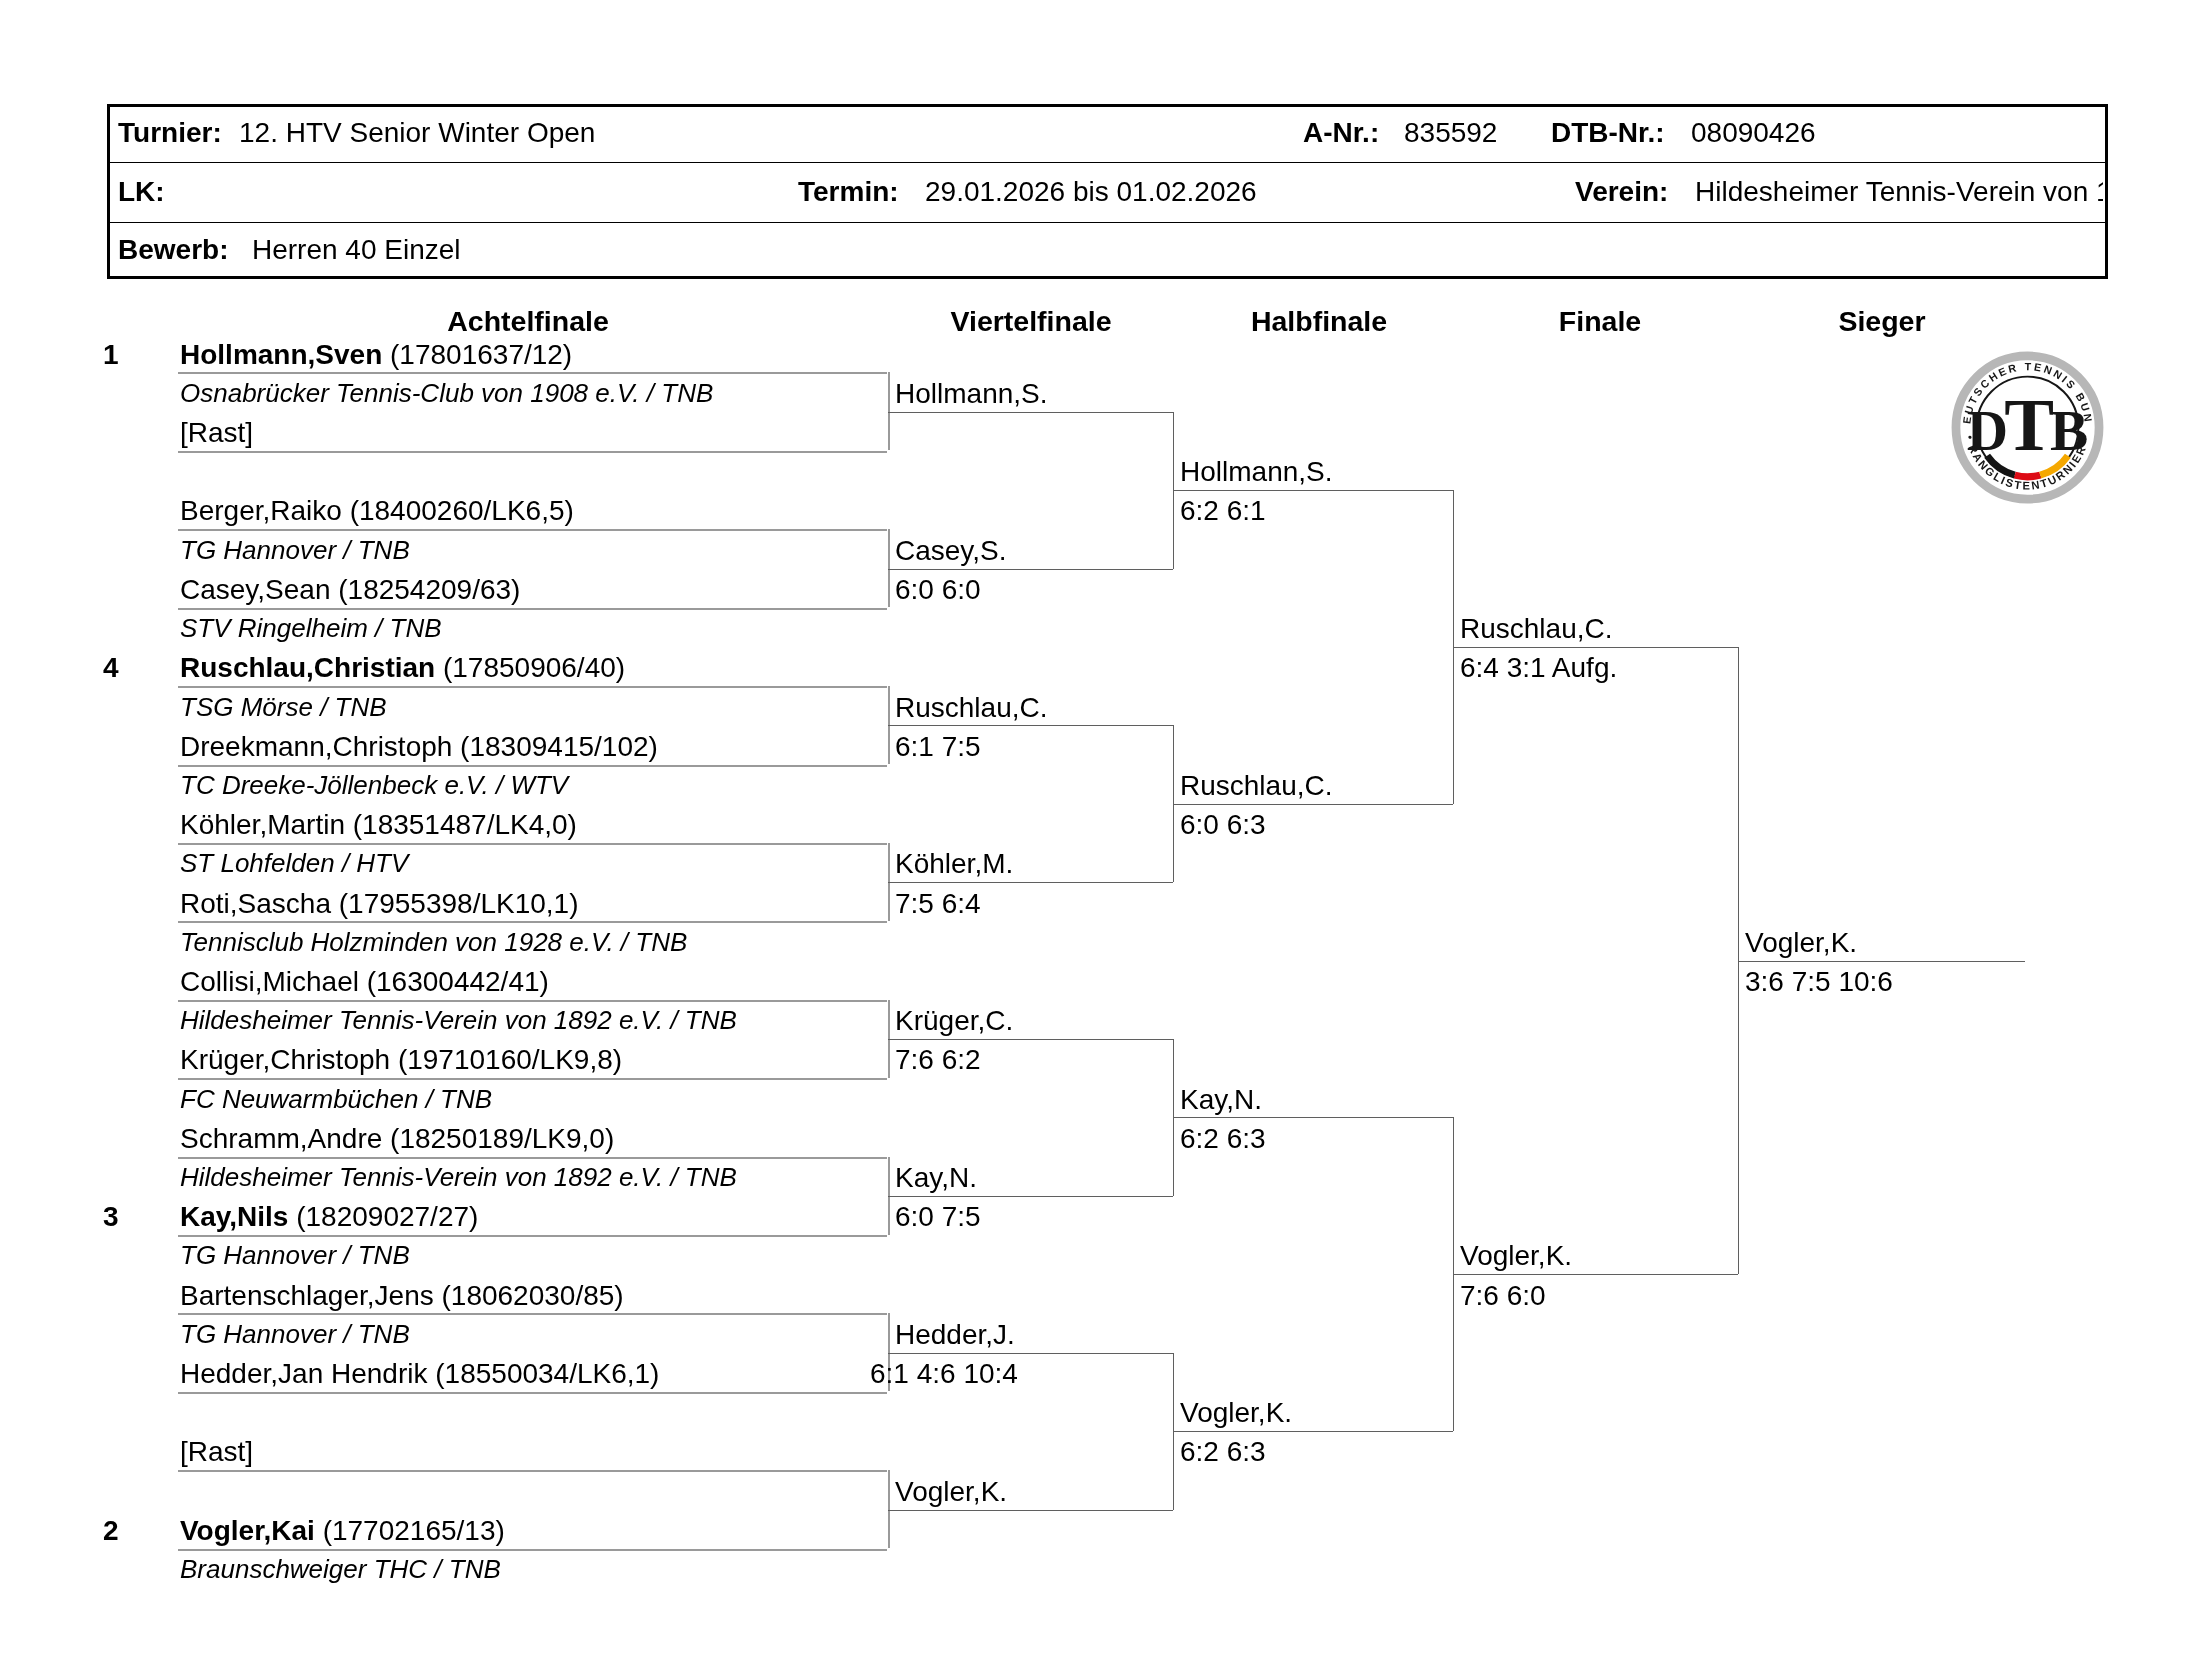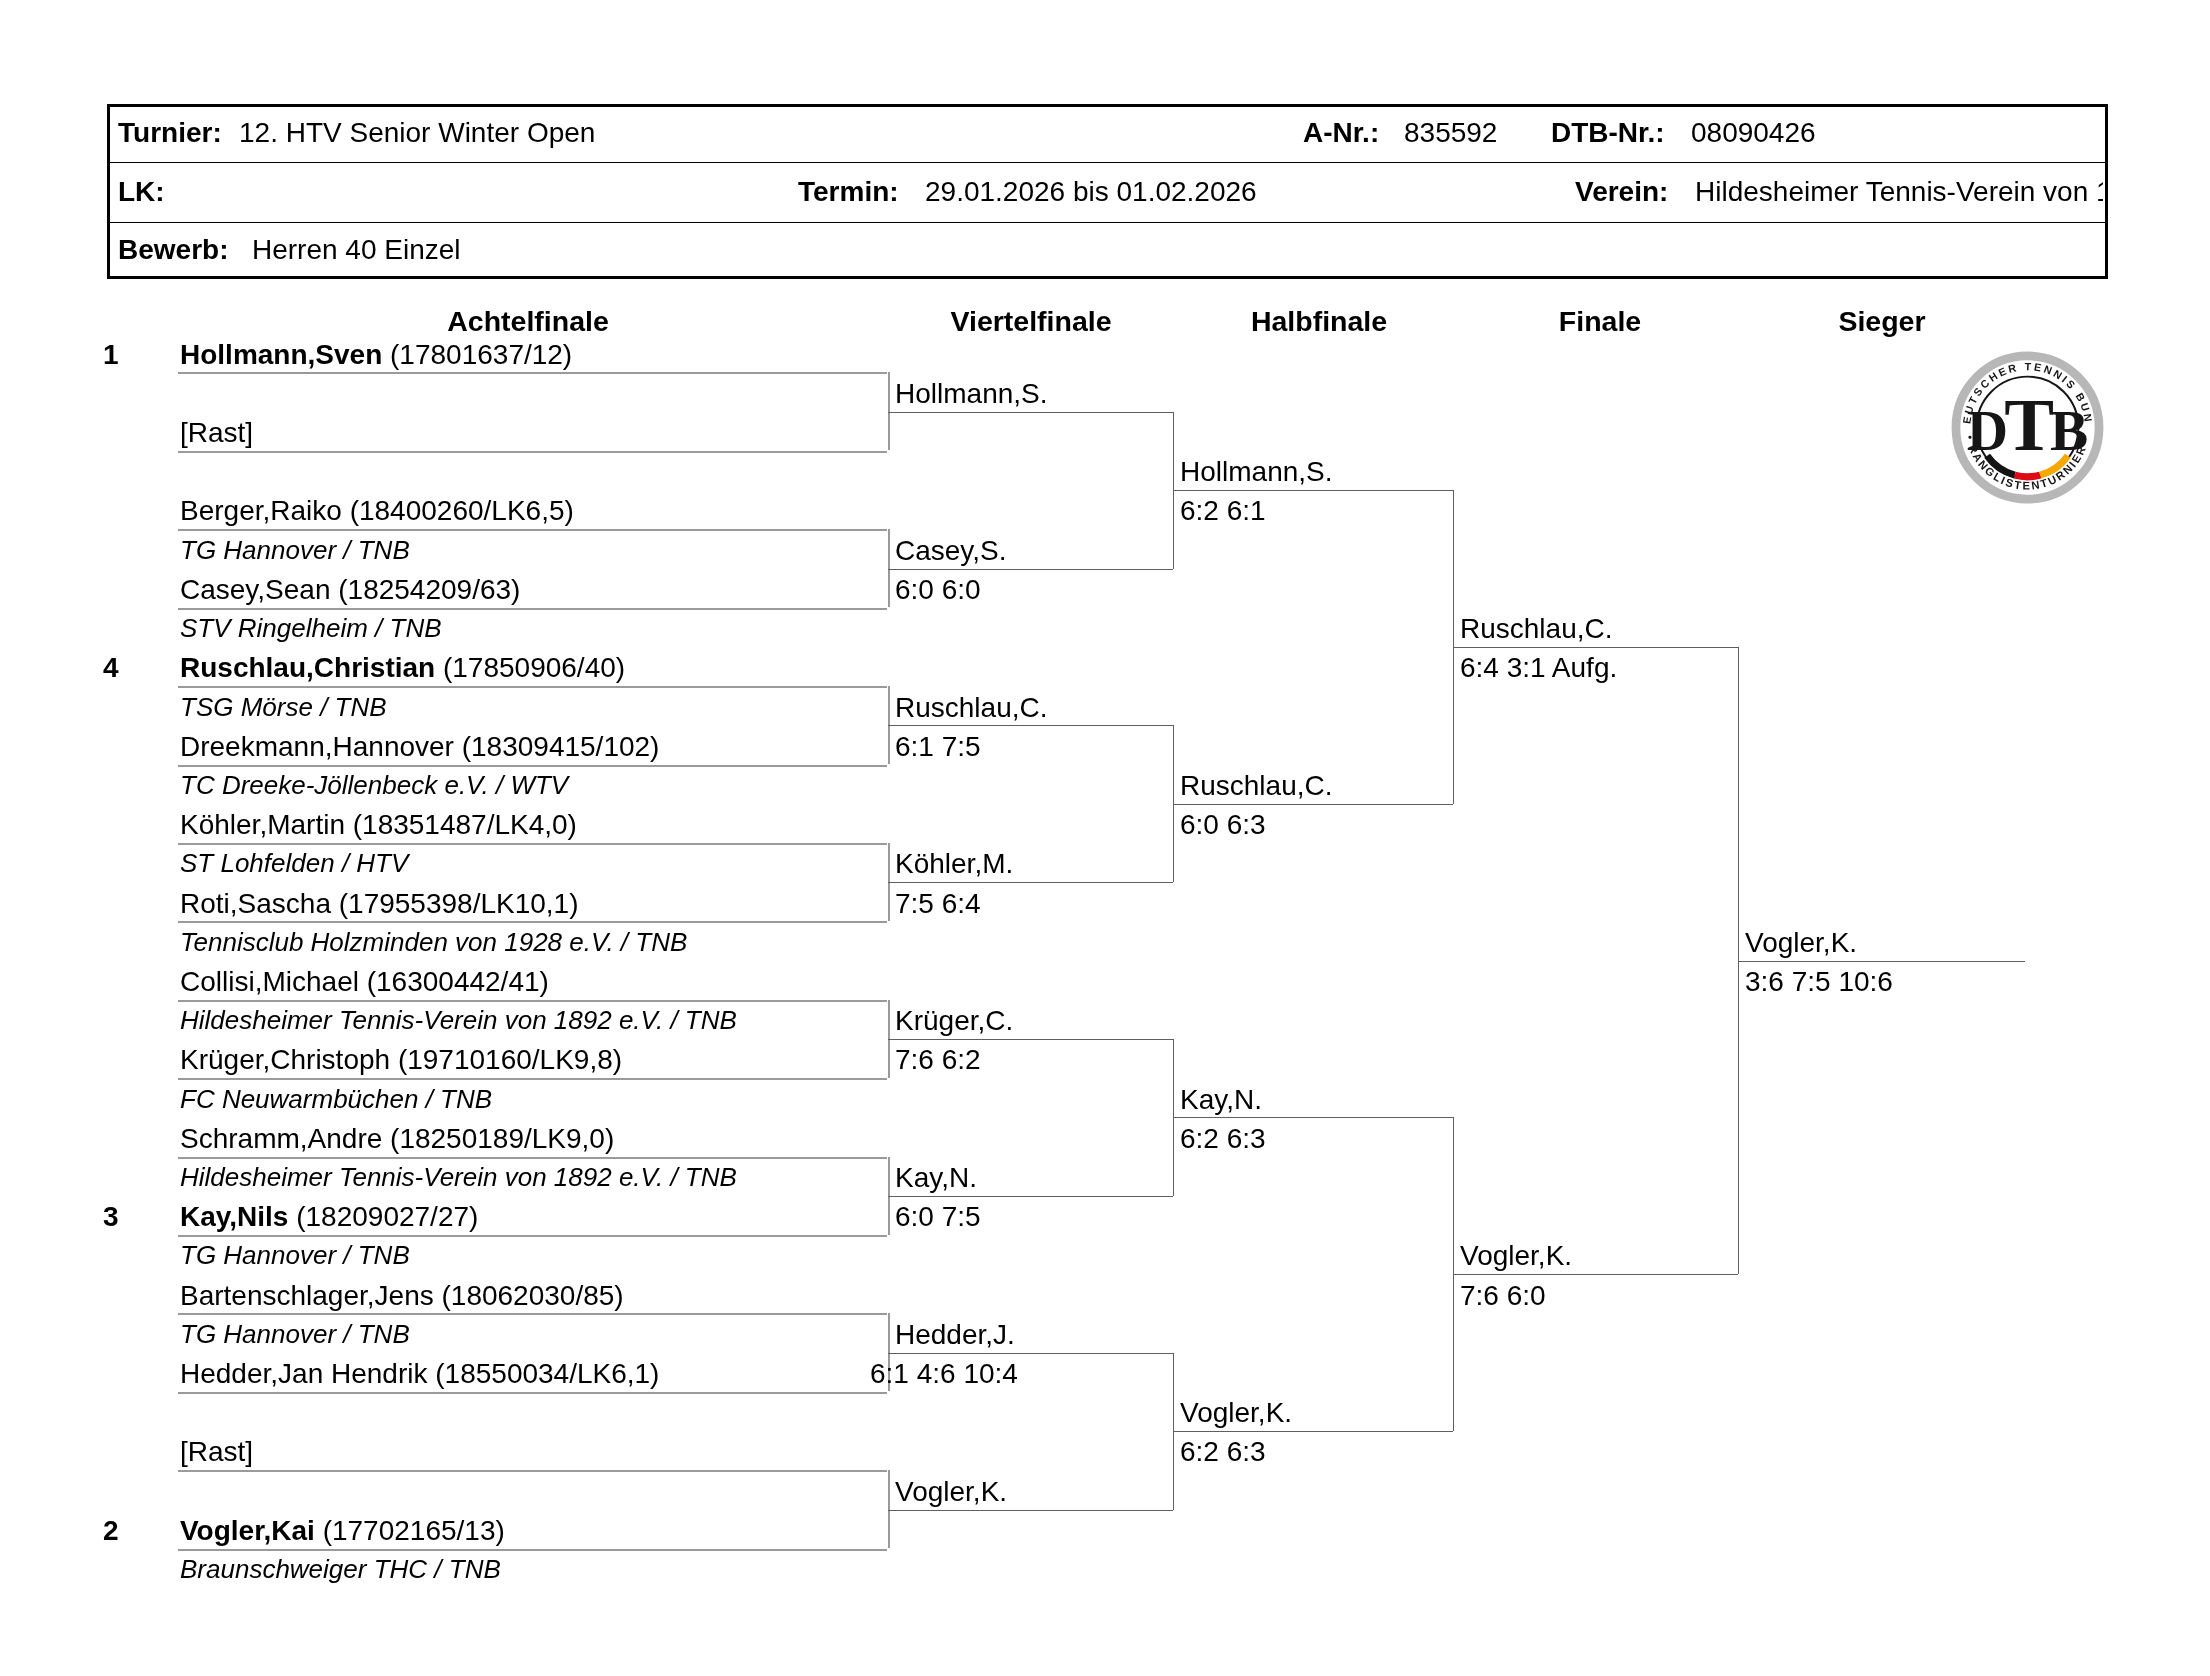--- a/index.html
+++ b/index.html
@@ -52,37 +52,38 @@
   <span class="colhead" style="left:1600px;top:305px">Finale</span>
   <span class="colhead" style="left:1882px;top:305px">Sieger</span>
 
   <span class="abs txt bold" style="left:103px;top:339px">1</span>
   <span class="abs txt bold" style="left:103px;top:652px">4</span>
   <span class="abs txt bold" style="left:103px;top:1201px">3</span>
   <span class="abs txt bold" style="left:103px;top:1515px">2</span>
 
   <span class="abs txt" style="left:180px;top:339px"><b>Hollmann,Sven</b><span> (17801637/12)</span></span>
   <div class="mline" style="left:178px;top:372px;width:709px"></div>
+  <span class="abs club" style="left:180px;top:378px">Osnabrücker Tennis-Club von 1908 e.V. / TNB</span>
 
   <span class="abs txt" style="left:180px;top:417px">[Rast]</span>
   <div class="mline" style="left:178px;top:451px;width:709px"></div>
 
   <span class="abs txt" style="left:180px;top:495px"><span>Berger,Raiko</span><span> (18400260/LK6,5)</span></span>
   <div class="mline" style="left:178px;top:529px;width:709px"></div>
   <span class="abs club" style="left:180px;top:535px">TG Hannover / TNB</span>
 
   <span class="abs txt" style="left:180px;top:574px"><span>Casey,Sean</span><span> (18254209/63)</span></span>
   <div class="mline" style="left:178px;top:608px;width:709px"></div>
   <span class="abs club" style="left:180px;top:613px">STV Ringelheim / TNB</span>
 
   <span class="abs txt" style="left:180px;top:652px"><b>Ruschlau,Christian</b><span> (17850906/40)</span></span>
   <div class="mline" style="left:178px;top:686px;width:709px"></div>
   <span class="abs club" style="left:180px;top:692px">TSG Mörse / TNB</span>
 
-  <span class="abs txt" style="left:180px;top:731px"><span>Dreekmann,Hannover</span><span> (18309415/102)</span></span>
+  <span class="abs txt" style="left:180px;top:731px"><span>Dreekmann,Christoph</span><span> (18309415/102)</span></span>
   <div class="mline" style="left:178px;top:765px;width:709px"></div>
   <span class="abs club" style="left:180px;top:770px">TC Dreeke-Jöllenbeck e.V. / WTV</span>
 
   <span class="abs txt" style="left:180px;top:809px"><span>Köhler,Martin</span><span> (18351487/LK4,0)</span></span>
   <div class="mline" style="left:178px;top:843px;width:709px"></div>
   <span class="abs club" style="left:180px;top:848px">ST Lohfelden / HTV</span>
 
   <span class="abs txt" style="left:180px;top:888px"><span>Roti,Sascha</span><span> (17955398/LK10,1)</span></span>
   <div class="mline" style="left:178px;top:921px;width:709px"></div>
   <span class="abs club" style="left:180px;top:927px">Tennisclub Holzminden von 1928 e.V. / TNB</span>

